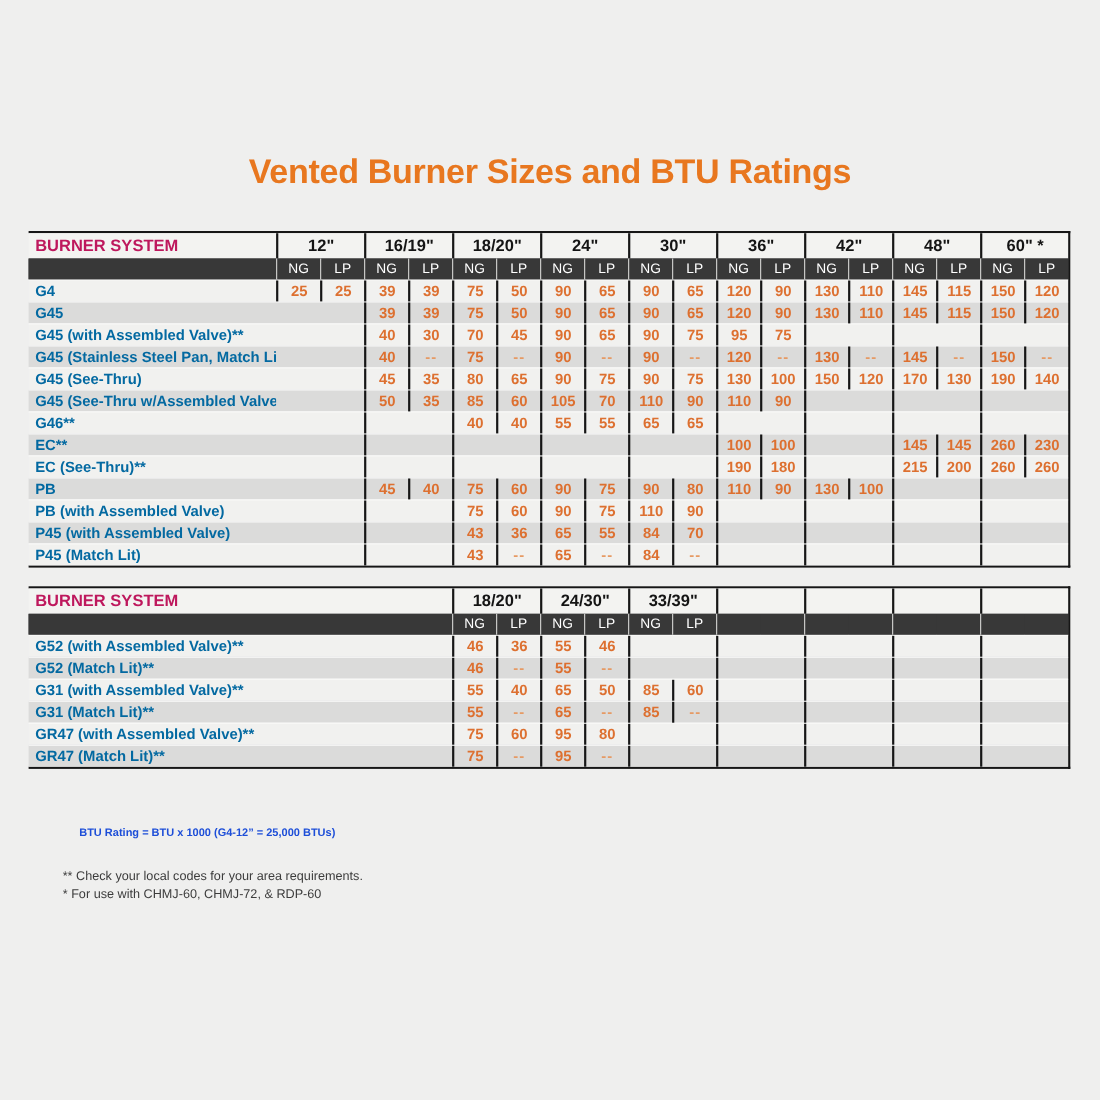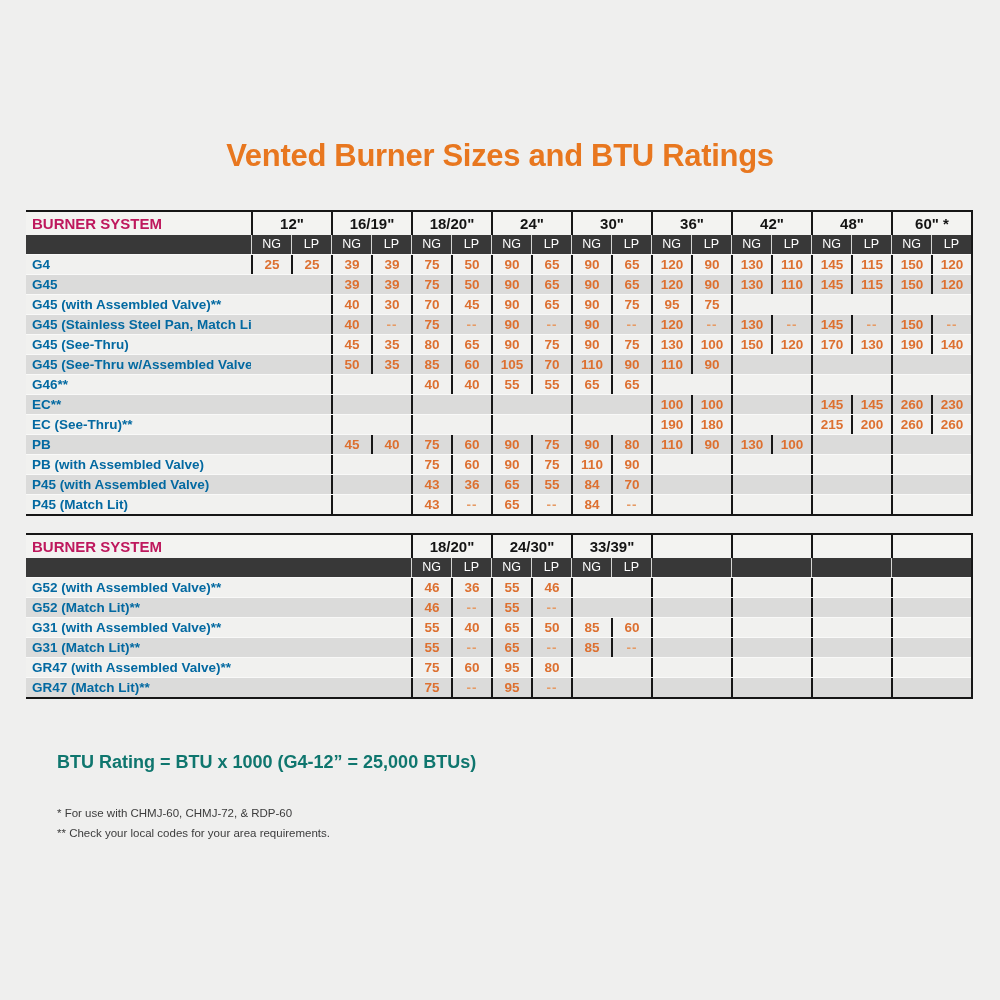--- a/index.html
+++ b/index.html
@@ -64,28 +64,28 @@
   .cell{
     font-size:13.5px;font-weight:700;color:#dd7030;
     text-align:center;line-height:19px;
   }
   .cell.dash{color:#e69a64;letter-spacing:1px;}
   .gL{border-left:2px solid #161616;}
   .mid{border-left:2px solid #161616;}
 
   
   .btu-note{
-    position:absolute;left:57px;top:752px;
-    font-size:18px;font-weight:700;color:#0f766e;white-space:nowrap;
+    position:absolute;left:72px;top:752px;
+    font-size:10px;font-weight:700;color:#1d4ed8;white-space:nowrap;
   }
   .foot-note{
     position:absolute;left:57px;
     font-size:11.5px;color:#3c3c3c;white-space:nowrap;
   }
-  .fn1{top:827px;}
+  .fn1{top:791px;}
   .fn2{top:775px;margin-top:32px;}
 </style>
 </head>
 <body>
 
 <div class="page-title">Vented Burner Sizes and BTU Ratings</div>
 
 <div class="btable t1" id="table1">
     <div class="thead-row">
       <div class="hlbl">BURNER SYSTEM</div>

